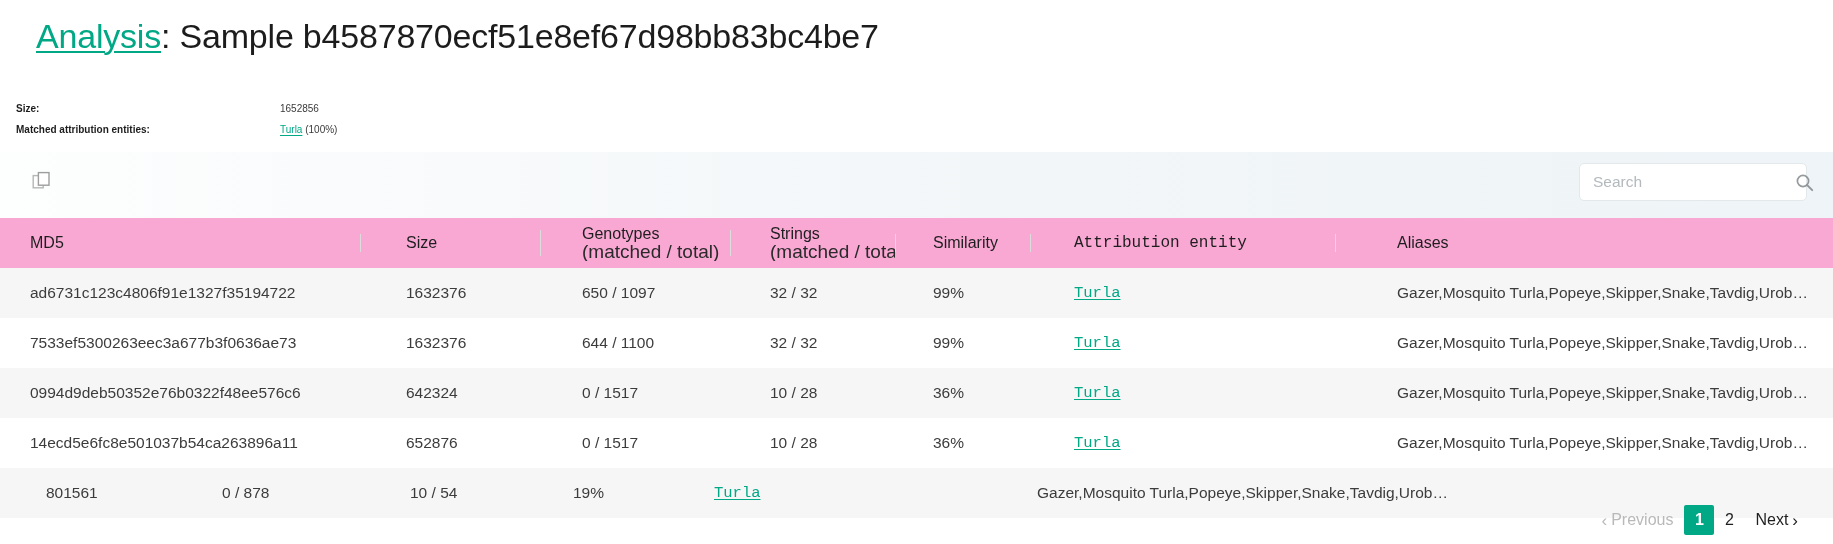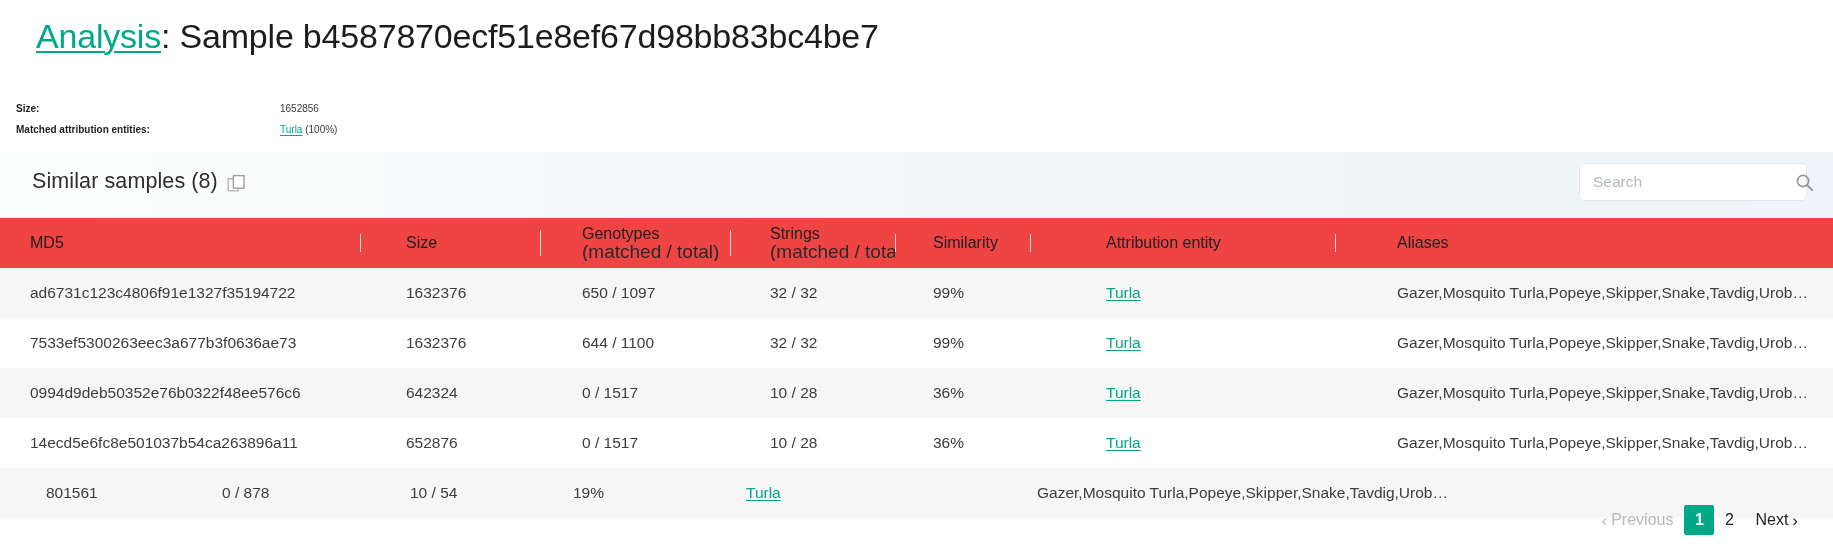--- a/index.html
+++ b/index.html
@@ -54,40 +54,40 @@
   .search-input {
     border:none; outline:none; flex:1; height:100%;
     font-family:"Liberation Sans", sans-serif; font-size:15.5px; color:#8b5cf6; background:transparent;
   }
   .search-input::placeholder { color:#b3b9bd; }
   .search-icon { width:19px; height:19px; flex:none; opacity:.72; }
 
   
   .table { position:absolute; left:0; top:218px; width:1833px; }
   .trow { display:flex; align-items:center; width:1833px; }
-  .thead { height: 50px; background:#ef4444; }
+  .thead { height: 50px; background:#f9a8d4; }
   .tbody-row { height: 50px; font-size:15.5px; color:#3c3c3c; }
   .tbody-row.odd { background:#f6f6f6; }
   .tbody-row.even { background:#ffffff; }
 
   .cell { padding: 0 10px; overflow:hidden; white-space:nowrap; position:relative; }
   .thead .cell {
     font-size: 16px; color:#1e1e1e; font-weight:400;
     line-height: 18px; display:flex; flex-direction:column; justify-content:center;
   }
   .thead .cell + .cell::before {
     content:""; position:absolute; left:0; top:50%; transform:translateY(-50%);
     width:1px; height:26px; background:#dcdcdc;
   }
   .cell.c-md5   { width: 360px; padding-left: 30px; }
   .cell.c-size  { width: 180px; padding-left: 46px; }
   .cell.c-geno  { width: 190px; padding-left: 42px; }
   .cell.c-str   { width: 165px; padding-left: 40px; }
   .cell.c-sim   { width: 135px; padding-left: 38px; }
-  .cell.c-attr  { width: 305px; padding-left: 76px; }
+  .cell.c-attr  { width: 305px; padding-left: 44px; font-family: Liberation Mono, monospace; }
   .cell.c-alias { flex:1; padding-left: 62px; }
 
   .sub { font-size: 19px; color:#2a2a2a; }
   .cell-link { color:#00a886; text-decoration: underline; text-underline-offset:2px; cursor:pointer; }
   .alias-text { color:#3c3c3c; }
 
   
   .pagination {
     position:absolute; right: 18px; top: 505px;
     display:flex; align-items:center; gap: 0px;
@@ -117,21 +117,20 @@
     </div>
     <div class="meta-row">
       <span class="meta-label">Matched attribution entities:</span>
       <span><span class="meta-link">Turla</span><span class="meta-pct"> (100%)</span></span>
     </div>
   </div>
 
   <div class="toolbar"></div>
 
   <div class="panel-title">
-    <span>Similar samples (8)</span>
     <span class="copy-icon">
       <svg width="19" height="19" viewBox="0 0 19 19" aria-hidden="true">
         <rect x="1.2" y="4.6" width="10" height="12.2" fill="none" stroke="#b6b6b6" stroke-width="1.4"></rect>
         <rect x="6.4" y="1.6" width="10.6" height="12.6" fill="#ffffff" stroke="#9e9e9e" stroke-width="1.4"></rect>
       </svg>
     </span>
   </div>
 
   <div class="search-box">
     <input class="search-input" type="text" placeholder="Search" style="">

